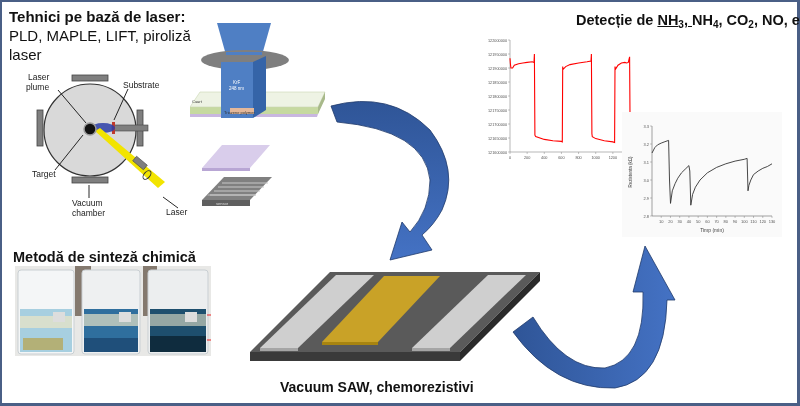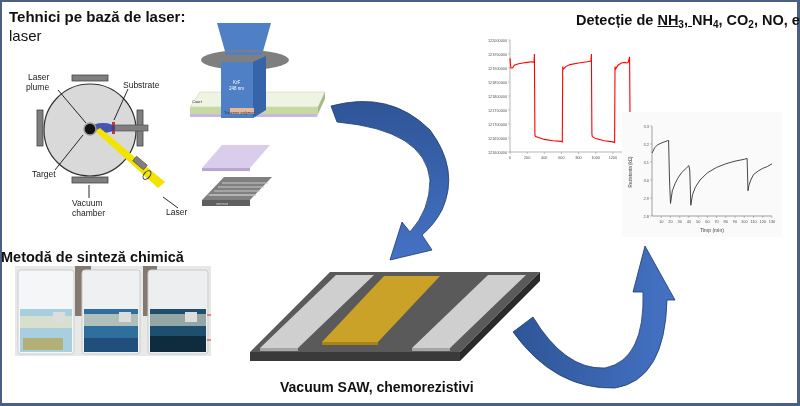--- a/index.html
+++ b/index.html
@@ -13,20 +13,21 @@
   sub { font-size: 10px; vertical-align: -3px; }
   .u { text-decoration: underline; }
 </style>
 </head>
 <body>
 
 <div class="frame"></div>
 
 <div class="abs" style="left:9px; top:8px;">
   <div class="title-bold">Tehnici pe bază de laser:</div>
+  <div class="title-reg">PLD, MAPLE, LIFT, piroliză</div>
   <div class="title-reg">laser</div>
 </div>
 
 <svg class="abs" style="left:0; top:70px;" width="200" height="160" viewBox="0 0 200 160">
 
   <circle cx="90" cy="60" r="46" fill="#d9d9d9" stroke="#333" stroke-width="1.2"></circle>
 
   <rect x="72" y="5" width="36" height="6" fill="#7f7f7f" stroke="#444" stroke-width="0.8"></rect>
   <rect x="72" y="107" width="36" height="6" fill="#7f7f7f" stroke="#444" stroke-width="0.8"></rect>
   <rect x="37" y="40" width="6" height="36" fill="#7f7f7f" stroke="#444" stroke-width="0.8"></rect>
@@ -85,21 +86,21 @@
   <line x1="18" y1="185" x2="66" y2="185" stroke="#bdbdbd" stroke-width="1.2" transform="skewX(-40) translate(155 0)"></line>
   <g stroke="#c8c8c8" stroke-width="1.2">
     <line x1="20" y1="185" x2="66" y2="185"></line>
     <line x1="24" y1="181" x2="70" y2="181"></line>
     <line x1="28" y1="177" x2="74" y2="177"></line>
     <line x1="32" y1="173" x2="78" y2="173"></line>
   </g>
   <text x="26" y="195" font-size="4" fill="#ddd">sensor</text>
 </svg>
 
-<div class="abs title-bold" style="left:1px; top:248px; font-size:14.5px;text-align:center;">Metodă de sinteză chimică</div>
+<div class="abs title-bold" style="left:13px; top:248px; font-size:14.5px;text-align:center;">Metodă de sinteză chimică</div>
 <svg class="abs" style="left:15px; top:266px;" width="196" height="90" viewBox="0 0 196 90">
   <rect x="0" y="0" width="196" height="90" fill="#e8e8e6"></rect>
   <rect x="60" y="0" width="16" height="50" fill="#5a4a3a" opacity="0.7"></rect>
   <rect x="128" y="0" width="14" height="50" fill="#5a4a3a" opacity="0.7"></rect>
 
   <g>
     <rect x="3" y="4" width="56" height="84" rx="3" fill="#f4f6f7" stroke="#c9cfd3" stroke-width="1"></rect>
     <rect x="5" y="43" width="52" height="43" fill="#a7cfe0"></rect>
     <rect x="5" y="50" width="52" height="12" fill="#e5e2c8" opacity="0.8"></rect>
     <rect x="8" y="72" width="40" height="12" fill="#b8a24a" opacity="0.7"></rect>

